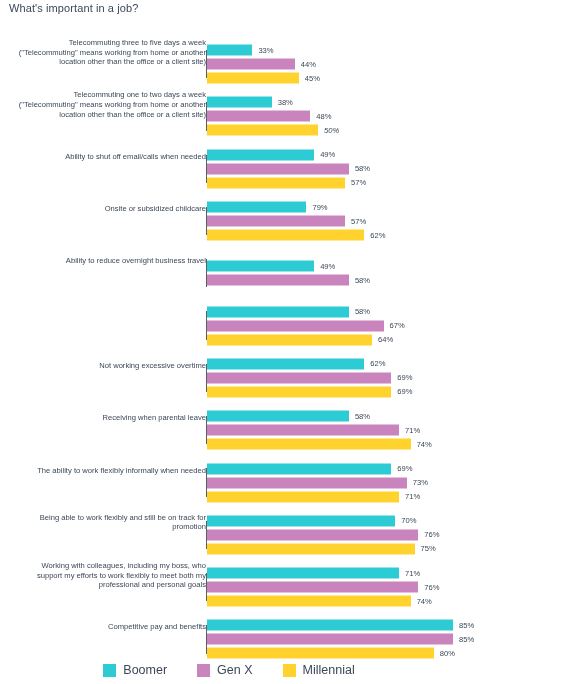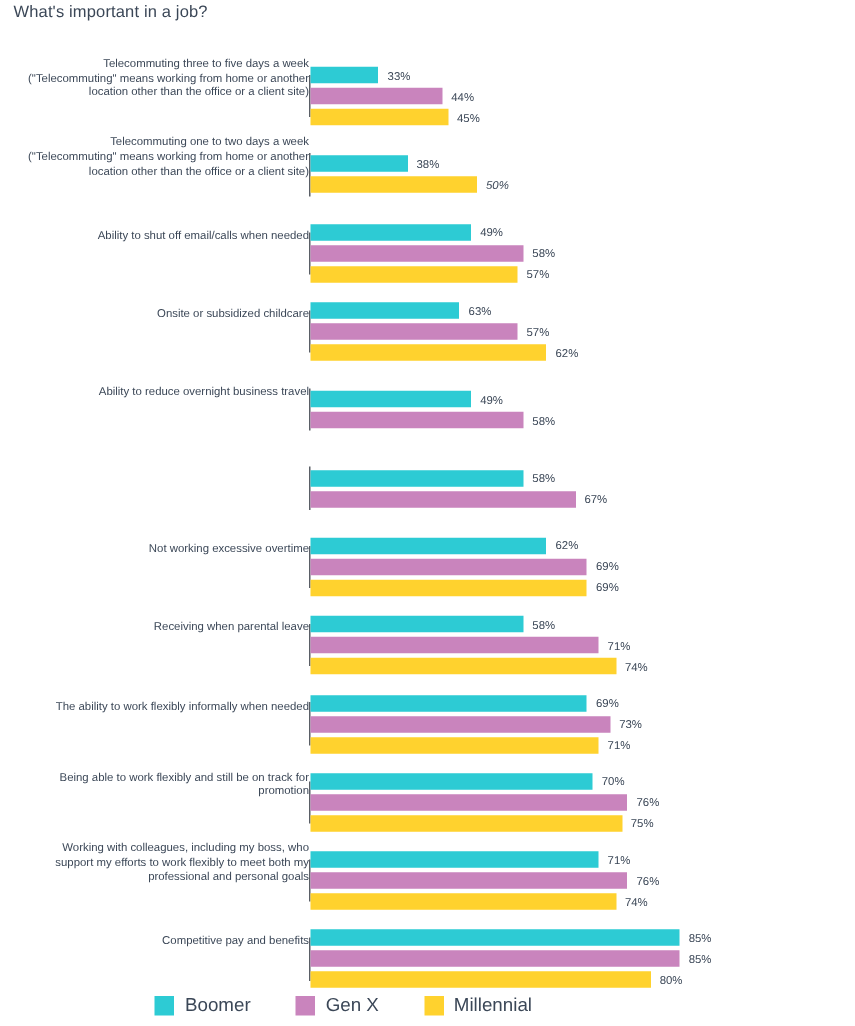--- a/index.html
+++ b/index.html
@@ -143,20 +143,24 @@
     </div>
     <div class="group-row" style="height: 52.3px;">
       <div class="cat-label">Telecommuting one to two days a week ("Telecommuting" means working from home or another location other than the office or a client site)</div>
       <div class="bars-wrap">
         <div style="position: absolute; left: 0px; top: 50%; transform: translateY(-50%); right: 0px;">
           <div class="bar-line">
             <div class="bar s0" title="Boomer: 38%" style="width: 64.68px; background: rgb(45, 203, 212);"></div>
             <span class="bar-value" style="left: 70.68px;">38%</span>
           </div>
           <div class="bar-line">
+            <div class="bar s1" title="Gen X: 48%" style="width: 103.28px; background: rgb(201, 132, 189);"></div>
+            <span class="bar-value" style="left: 109.28px;">48%</span>
+          </div>
+          <div class="bar-line">
             <div class="bar s2" title="Millennial: 50%" style="width: 111px; background: rgb(255, 210, 46);"></div>
             <span class="bar-value" style="left: 117px; font-style: italic;">50%</span>
           </div>
         </div>
       </div>
     </div>
     <div class="group-row" style="height: 52.3px;">
       <div class="cat-label">Ability to shut off email/calls when needed</div>
       <div class="bars-wrap">
         <div style="position: absolute; left: 0px; top: 50%; transform: translateY(-50%); right: 0px;">
@@ -174,21 +178,21 @@
           </div>
         </div>
       </div>
     </div>
     <div class="group-row" style="height: 52.3px;">
       <div class="cat-label">Onsite or subsidized childcare</div>
       <div class="bars-wrap">
         <div style="position: absolute; left: 0px; top: 50%; transform: translateY(-50%); right: 0px;">
           <div class="bar-line">
             <div class="bar s0" title="Boomer: 47%" style="width: 99.42px; background: rgb(45, 203, 212);"></div>
-            <span class="bar-value" style="left: 105.42px;">63%</span>
+            <span class="bar-value" style="left: 105.42px;">79%</span>
           </div>
           <div class="bar-line">
             <div class="bar s1" title="Gen X: 57%" style="width: 138.02px; background: rgb(201, 132, 189);"></div>
             <span class="bar-value" style="left: 144.02px;">57%</span>
           </div>
           <div class="bar-line">
             <div class="bar s2" title="Millennial: 62%" style="width: 157.32px; background: rgb(255, 210, 46);"></div>
             <span class="bar-value" style="left: 163.32px;">62%</span>
           </div>
         </div>
@@ -212,20 +216,24 @@
     <div class="group-row" style="height: 52.3px;">
       <div class="bars-wrap">
         <div style="position: absolute; left: 0px; top: 50%; transform: translateY(-50%); right: 0px;">
           <div class="bar-line">
             <div class="bar s0" title="Boomer: 58%" style="width: 141.88px; background: rgb(45, 203, 212);"></div>
             <span class="bar-value" style="left: 147.88px;">58%</span>
           </div>
           <div class="bar-line">
             <div class="bar s1" title="Gen X: 67%" style="width: 176.62px; background: rgb(201, 132, 189);"></div>
             <span class="bar-value" style="left: 182.62px;">67%</span>
+          </div>
+          <div class="bar-line">
+            <div class="bar s2" title="Millennial: 64%" style="width: 165.04px; background: rgb(255, 210, 46);"></div>
+            <span class="bar-value" style="left: 171.04px;">64%</span>
           </div>
         </div>
       </div>
     </div>
     <div class="group-row" style="height: 52.3px;">
       <div class="cat-label">Not working excessive overtime</div>
       <div class="bars-wrap">
         <div style="position: absolute; left: 0px; top: 50%; transform: translateY(-50%); right: 0px;">
           <div class="bar-line">
             <div class="bar s0" title="Boomer: 62%" style="width: 157.32px; background: rgb(45, 203, 212);"></div>

